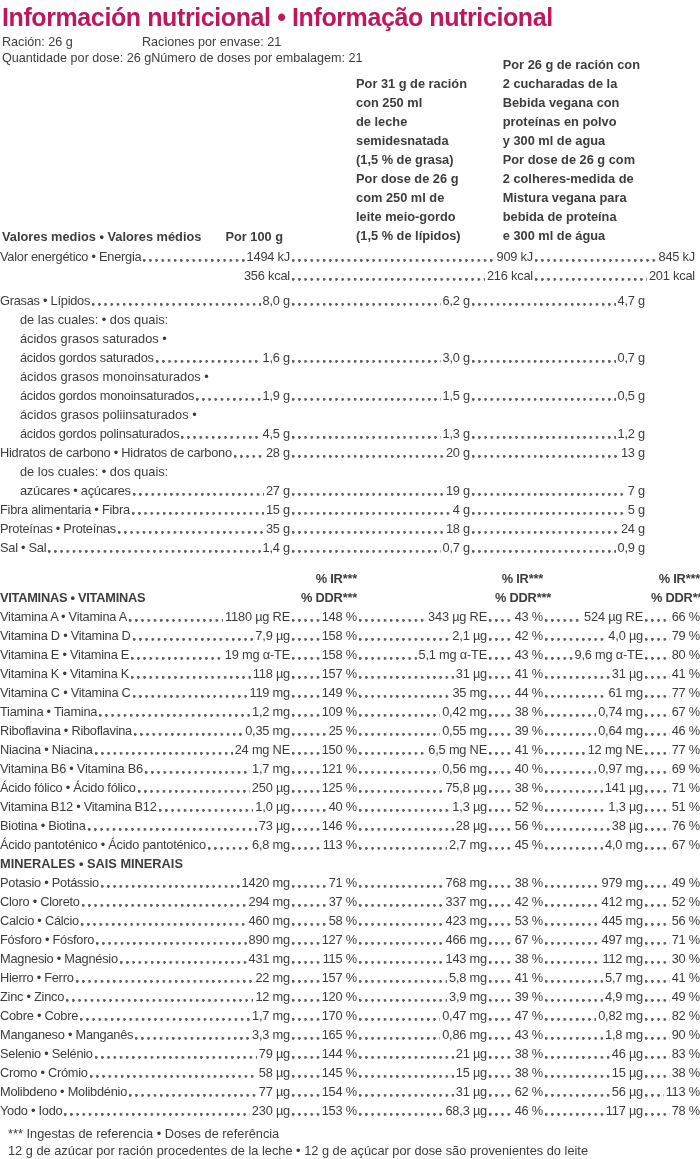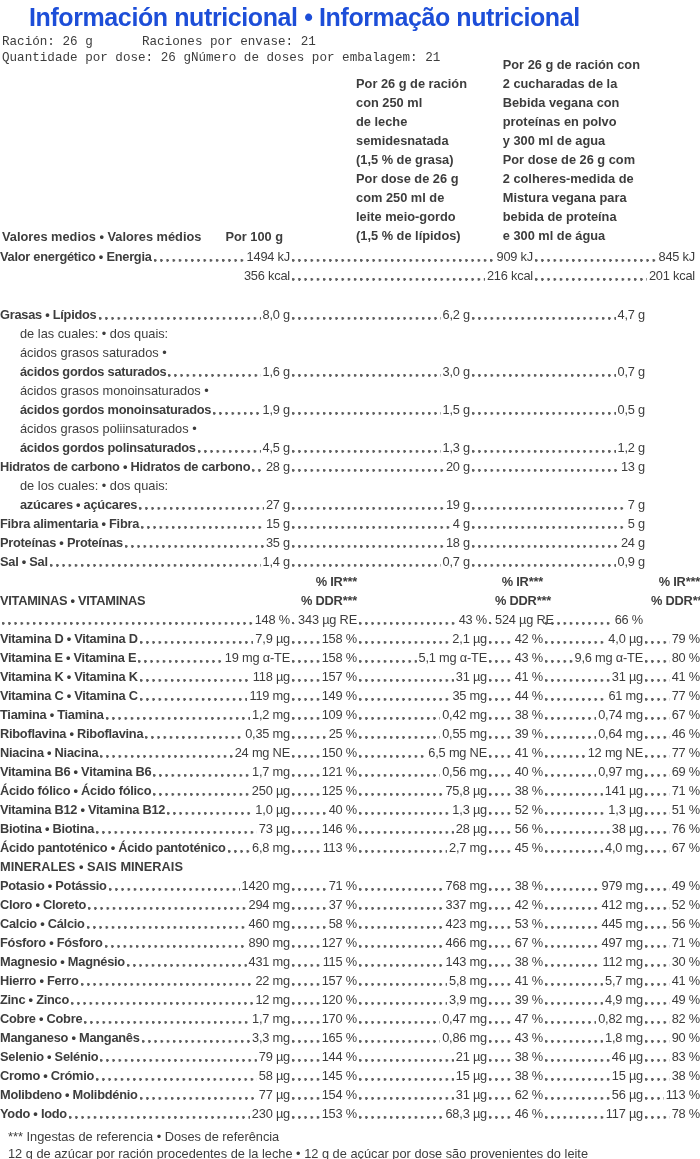--- a/index.html
+++ b/index.html
@@ -1,42 +1,42 @@
 <!DOCTYPE html>
 <html><head>
 <meta charset="utf-8">
 <style>
   html,body{margin:0;padding:0;background:#fff;}
   .sheet{position:relative;width:700px;height:1159px;background:#fff;overflow:hidden;
          font-family:"Liberation Sans","DejaVu Sans",sans-serif;color:#3d3d3d;}
-  .title{font-size:25px;font-weight:bold;color:#1d4ed8;letter-spacing:-0.4px;
-         padding:3px 0 0 2px;line-height:28px;white-space:nowrap;margin-left:27px;}
+  .title{font-size:25px;font-weight:bold;color:#be185d;letter-spacing:-0.4px;
+         padding:3px 0 0 2px;line-height:28px;white-space:nowrap;}
   .serving{padding:3px 0 0 2px;font-size:12.6px;line-height:16px;}
-  .srow{display:flex;font-family:Liberation Mono, monospace;}
+  .srow{display:flex;}
   .scol1{flex:0 0 140px;white-space:nowrap;}
   .scol2{white-space:nowrap;}
   .colheads{position:relative;height:181px;font-weight:bold;font-size:12.8px;}
   .ch{position:absolute;bottom:2px;text-align:left;line-height:19px;}
   .ch3{right:233px;}
   .ch4{right:60px;}
   .chl{white-space:nowrap;}
   .vm{position:absolute;left:2px;bottom:2px;line-height:16px;white-space:nowrap;}
   .per100{position:absolute;right:417px;bottom:2px;line-height:16px;white-space:nowrap;}
   .rows{width:700px;}
   .row{display:grid;line-height:19px;font-size:12.8px;}
   .row.energy{grid-template-columns:minmax(0,1fr) 243px 162px 5px;}
   .row.macro{grid-template-columns:minmax(0,1fr) 180px 175px 55px;}
   .row.vit{grid-template-columns:minmax(0,1fr) 67px 130px 56px 100px 57px;}
   .plainrow{display:block;line-height:19px;font-size:12.8px;white-space:nowrap;}
-  .gap{margin-top:20px;}
-  .pctgap{margin-top:1px;}
+  .gap{margin-top:6px;}
+  .pctgap{margin-top:12px;}
   .c{display:flex;align-items:flex-end;min-width:0;}
   .c1{overflow:hidden;}
   .ind{padding-left:20px;}
-  .lab{white-space:nowrap;letter-spacing:-0.25px;font-weight:bold;}
+  .lab{white-space:nowrap;letter-spacing:-0.25px;}
   .v{white-space:nowrap;letter-spacing:-0.2px;}
   .lead{flex:1 1 4px;min-width:4px;align-self:stretch;margin:0 2px;
         background-image:radial-gradient(circle at 1.2px 1.2px,#5e5e5e 1.05px,transparent 1.45px);
         background-size:6.2px 2.6px;background-repeat:repeat-x;
         background-position:left calc(100% - 4px);}
   .invis{background-image:none;}
   .b{font-weight:bold;}
   .sp{min-width:0;}
   .foot{padding:5px 0 0 8px;font-size:12.8px;line-height:17px;}
   .footline{white-space:nowrap;}
@@ -53,21 +53,21 @@
       <span class="scol2">Raciones por envase: 21</span>
     </div>
     <div class="srow">
       <span class="scol1">Quantidade por dose: 26 g</span>
       <span class="scol2">Número de doses por embalagem: 21</span>
     </div>
   </div>
 
   <div class="colheads">
     <div class="ch ch3" id="ch3">
-        <div class="chl">Por 26 g de ración</div>
+        <div class="chl">Por 31 g de ración</div>
         <div class="chl">con 250 ml</div>
         <div class="chl">de leche</div>
         <div class="chl">semidesnatada</div>
         <div class="chl">(1,5 % de grasa)</div>
         <div class="chl">Por dose de 26 g</div>
         <div class="chl">com 250 ml de</div>
         <div class="chl">leite meio-gordo</div>
         <div class="chl">(1,5 % de lípidos)</div>
       </div>
     <div class="ch ch4" id="ch4">
@@ -309,20 +309,25 @@
         <div class="c">
           <span class="lead invis"></span>
           <span class="v"></span>
         </div>
         <div class="c">
           <span class="lead invis"></span>
           <span class="v">% DDR***</span>
         </div>
       </div>
       <div class="row vit">
+        <div class="c c1">
+          <span class="lab">Vitamina A • Vitamina A</span>
+          <span class="lead"></span>
+          <span class="v">1180 µg RE</span>
+        </div>
         <div class="c">
           <span class="lead"></span>
           <span class="v">148 %</span>
         </div>
         <div class="c">
           <span class="lead"></span>
           <span class="v">343 µg RE</span>
         </div>
         <div class="c">
           <span class="lead"></span>

